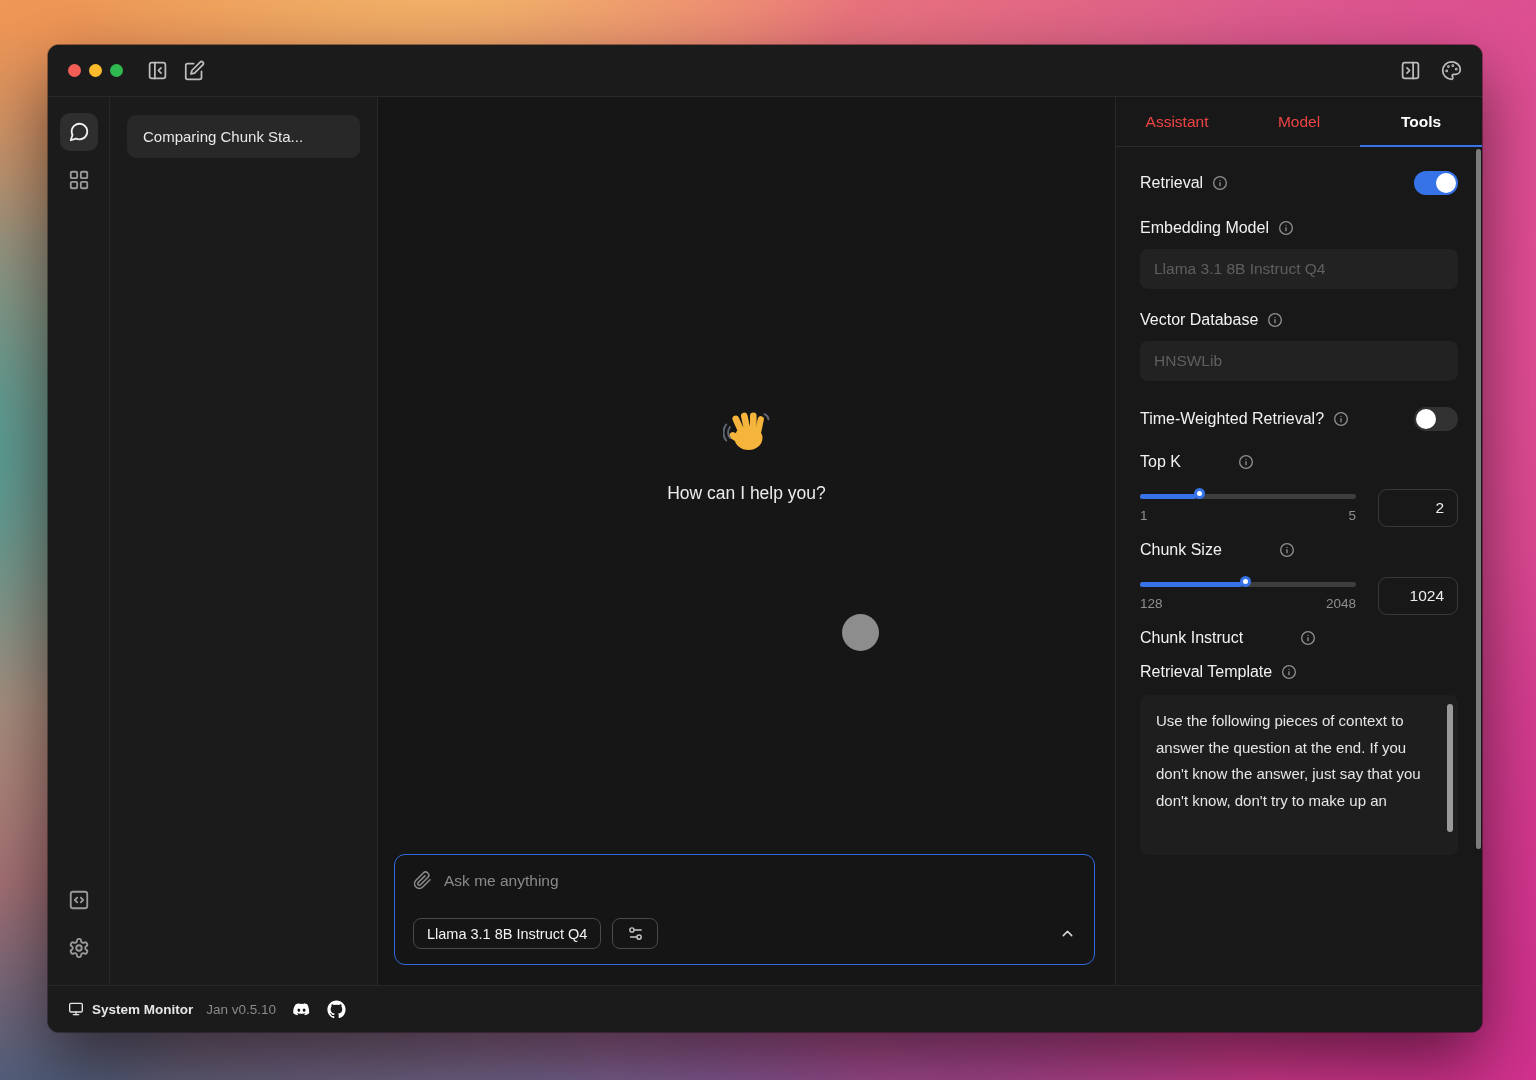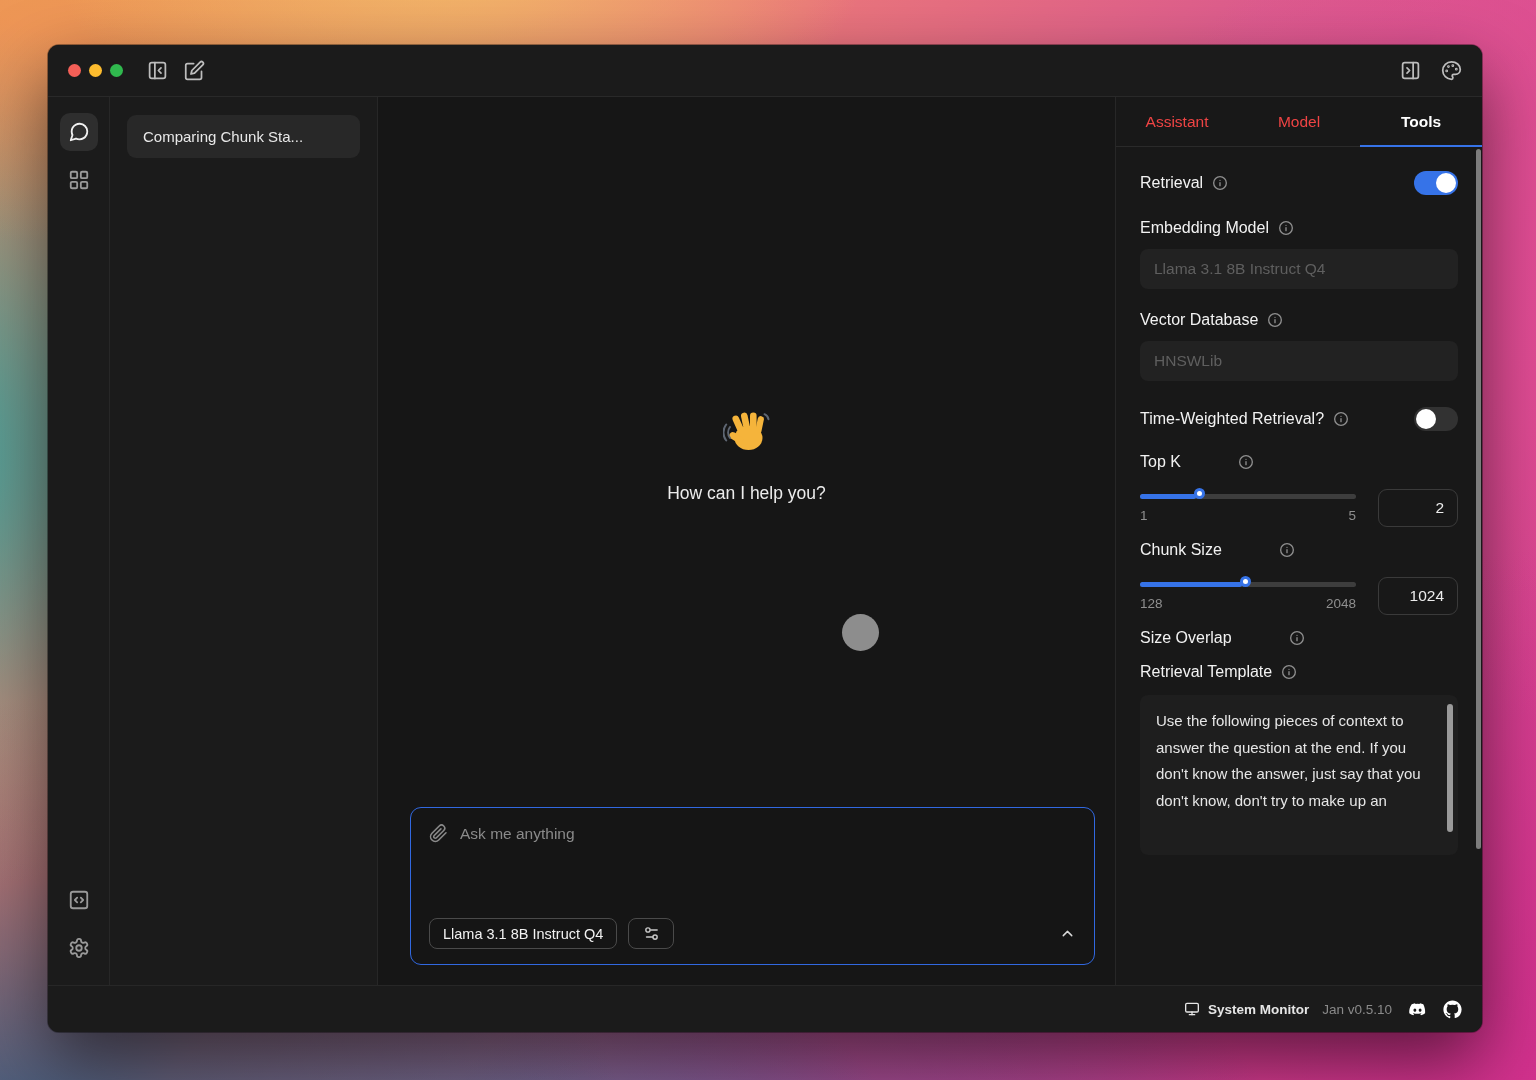--- a/index.html
+++ b/index.html
@@ -53,21 +53,21 @@
   .threads { width:268px; flex:0 0 268px; background:#1b1b1b; border-right:1px solid #272727; padding:18px 17px; }
   .thread-item { height:43px; background:#282828; border-radius:9px; display:flex; align-items:center;
     padding:0 16px; color:#e8e8e8; font-size:15px; font-weight:500; white-space:nowrap; overflow:hidden; cursor:pointer; }
 
   
   .main { flex:1; position:relative; background:#161616; }
   .greeting { position:absolute; top:313px; left:0; right:0; display:flex; flex-direction:column; align-items:center; }
   .greeting-text { margin-top:25px; color:#ececec; font-size:17.5px; font-weight:500; }
   .cursor-dot { position:absolute; left:464px; top:517px; width:37px; height:37px; border-radius:50%; background:#8d8d8d; }
 
-  .chat-input { position:absolute; left:32px; right:20px; bottom:20px; height:158px;
+  .chat-input { position:absolute; left:16px; right:20px; bottom:20px; height:111px;
     border:1.5px solid #3168e0; border-radius:11px; background:#151515;
     display:flex; flex-direction:column; justify-content:space-between; padding:16px 18px 15px 18px; }
   .ci-row1 { display:flex; align-items:center; gap:12px; color:#8a8a8a; }
   .ci-placeholder { color:#8a8a8a; font-size:15.5px; }
   .ci-row2 { display:flex; align-items:center; }
   .model-chip { height:31px; border:1px solid #4a4a4a; border-radius:8px; background:none; color:#f2f2f2;
     font-size:14.5px; font-weight:500; padding:0 13px; display:flex; align-items:center; cursor:pointer;
     font-family:"Liberation Sans", sans-serif; }
   .tool-chip { height:31px; width:46px; border:1px solid #4a4a4a; border-radius:8px; background:none; color:#c9c9c9;
     margin-left:11px; display:flex; align-items:center; justify-content:center; cursor:pointer; }
@@ -110,21 +110,21 @@
     padding-right:13px; cursor:text; }
 
   .template-box { margin-top:0; height:160px; background:#1e1e1e; border-radius:8px; padding:13px 28px 0 16px;
     color:#e6e6e6; font-size:15px; line-height:26.5px; position:relative; overflow:hidden; cursor:text; }
   .ta-scrollbar { position:absolute; right:5px; top:9px; width:6px; height:128px; border-radius:3px; background:#9a9a9a; }
   .panel-scrollbar { position:absolute; right:1px; top:52px; width:5px; height:700px; border-radius:3px;
     background:#8e8e8e; opacity:.85; }
 
   
   .statusbar { height:47px; flex:0 0 47px; background:#1b1b1b; border-top:1px solid #272727;
-    display:flex; align-items:center; justify-content:flex-end; padding:0 20px; }
+    display:flex; align-items:center; justify-content:flex-start; padding:0 20px; }
   .sb-monitor { display:flex; align-items:center; gap:8px; color:#e6e6e6; font-size:13.5px; font-weight:600;
     background:none; border:none; cursor:pointer; font-family:"Liberation Sans", sans-serif; }
   .sb-version { margin-left:13px; color:#8a8a8a; font-size:13.5px; }
   .sb-icon { margin-left:16px; color:#ffffff; background:none; border:none; cursor:pointer; display:flex; }
 </style>
 </head>
 <body>
 
 <div class="window">
 
@@ -387,21 +387,21 @@
             </div>
             <div class="minmax">
               <span>128</span>
               <span>2048</span>
             </div>
           </div>
           <div class="value-box">1024</div>
         </div>
 
         <div class="prow mb18">
-          <span class="plabel">Size Overlap</span>
+          <span class="plabel">Chunk Instruct</span>
           <span class="info">
             <svg class="ic" width="16" height="16" viewBox="0 0 24 24">
                 <circle cx="12" cy="12" r="9.5"></circle>
                 <path d="M12 16v-4.5"></path>
                 <path d="M12 8h.01"></path>
               </svg>
           </span>
         </div>
 
         <div class="prow mb14" style="margin-top:-2px;">

